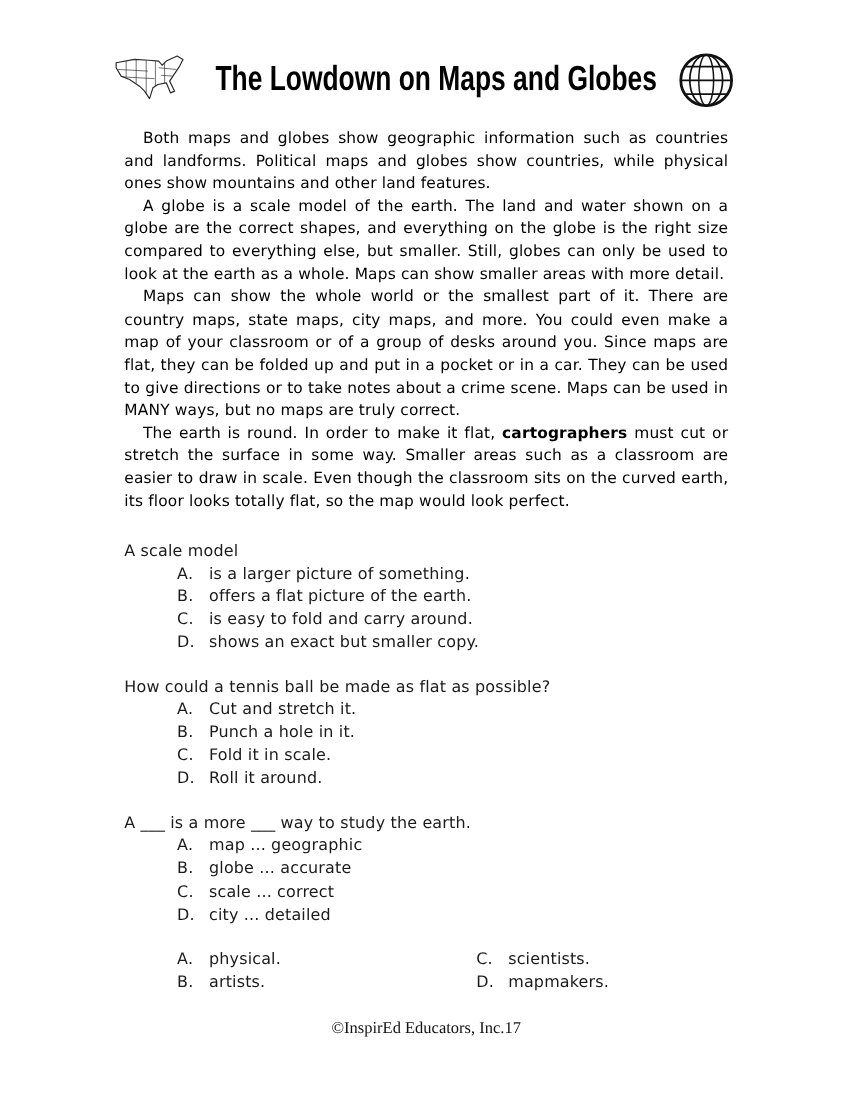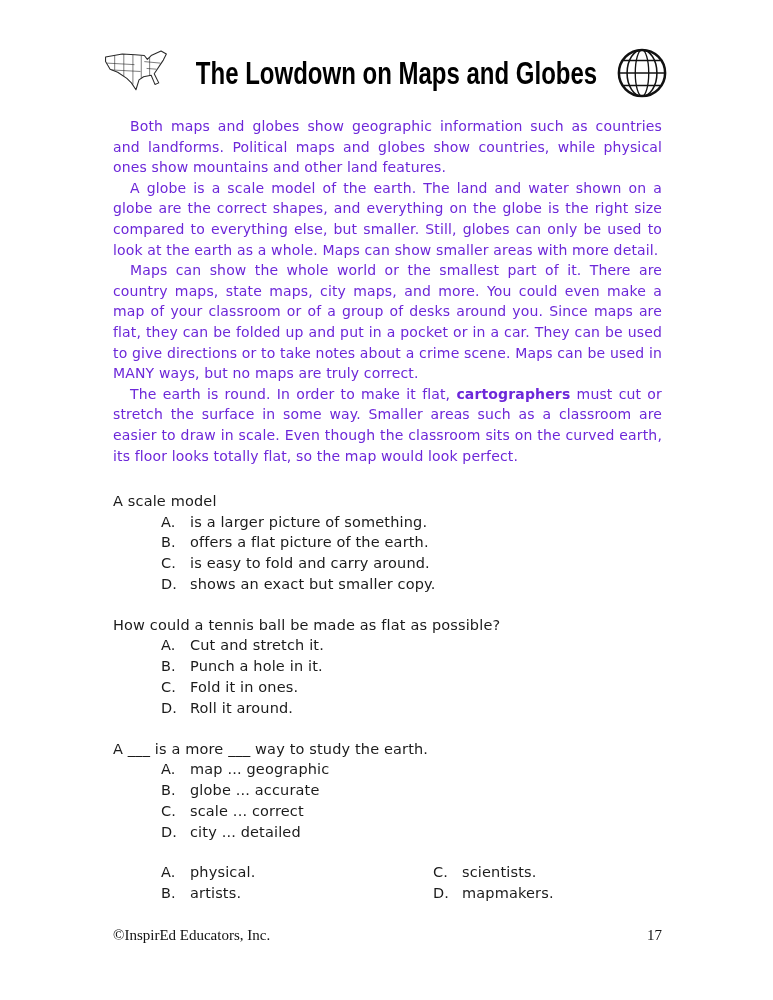--- a/index.html
+++ b/index.html
@@ -39,21 +39,21 @@
     color: #000;
   }
   .globe-icon svg { width: 52px; height: 52px; display: block; }
   
   .passage p {
     font-size: 14px;
     line-height: 20.6px;
     text-align: justify;
     text-indent: 17px;
     letter-spacing: 0.15px;
-    color: #6d28d9;
+    color: #000000;
   }
   .term { font-weight: 700; }
   
   .questions { margin-top: 25px; }
   .question { margin-bottom: 20px; }
   .q-text {
     font-size: 14.5px;
     line-height: 20.6px;
     letter-spacing: 0.15px;
   }
@@ -64,21 +64,21 @@
   .options-grid {
     margin-left: 48px;
     display: grid;
     grid-template-columns: 272px 1fr;
   }
   
   .footer {
     position: absolute;
     left: 113px; right: 111px; bottom: 40px;
     display: flex;
-    justify-content: space-between;
+    justify-content: center;
     font-family: "Liberation Serif", serif;
     font-size: 15px;
     color: #111;
   }
 </style>
 </head>
 <body>
 
 <div class="page">
 
@@ -147,21 +147,21 @@
         <li class="option">
             <span class="opt-letter">A.</span>
             <span>Cut and stretch it.</span>
           </li>
         <li class="option">
             <span class="opt-letter">B.</span>
             <span>Punch a hole in it.</span>
           </li>
         <li class="option">
             <span class="opt-letter">C.</span>
-            <span>Fold it in ones.</span>
+            <span>Fold it in scale.</span>
           </li>
         <li class="option">
             <span class="opt-letter">D.</span>
             <span>Roll it around.</span>
           </li>
       </ul>
     </div>
 
     <div class="question">
       <p class="q-text">A ___ is a more ___ way to study the earth.</p>

